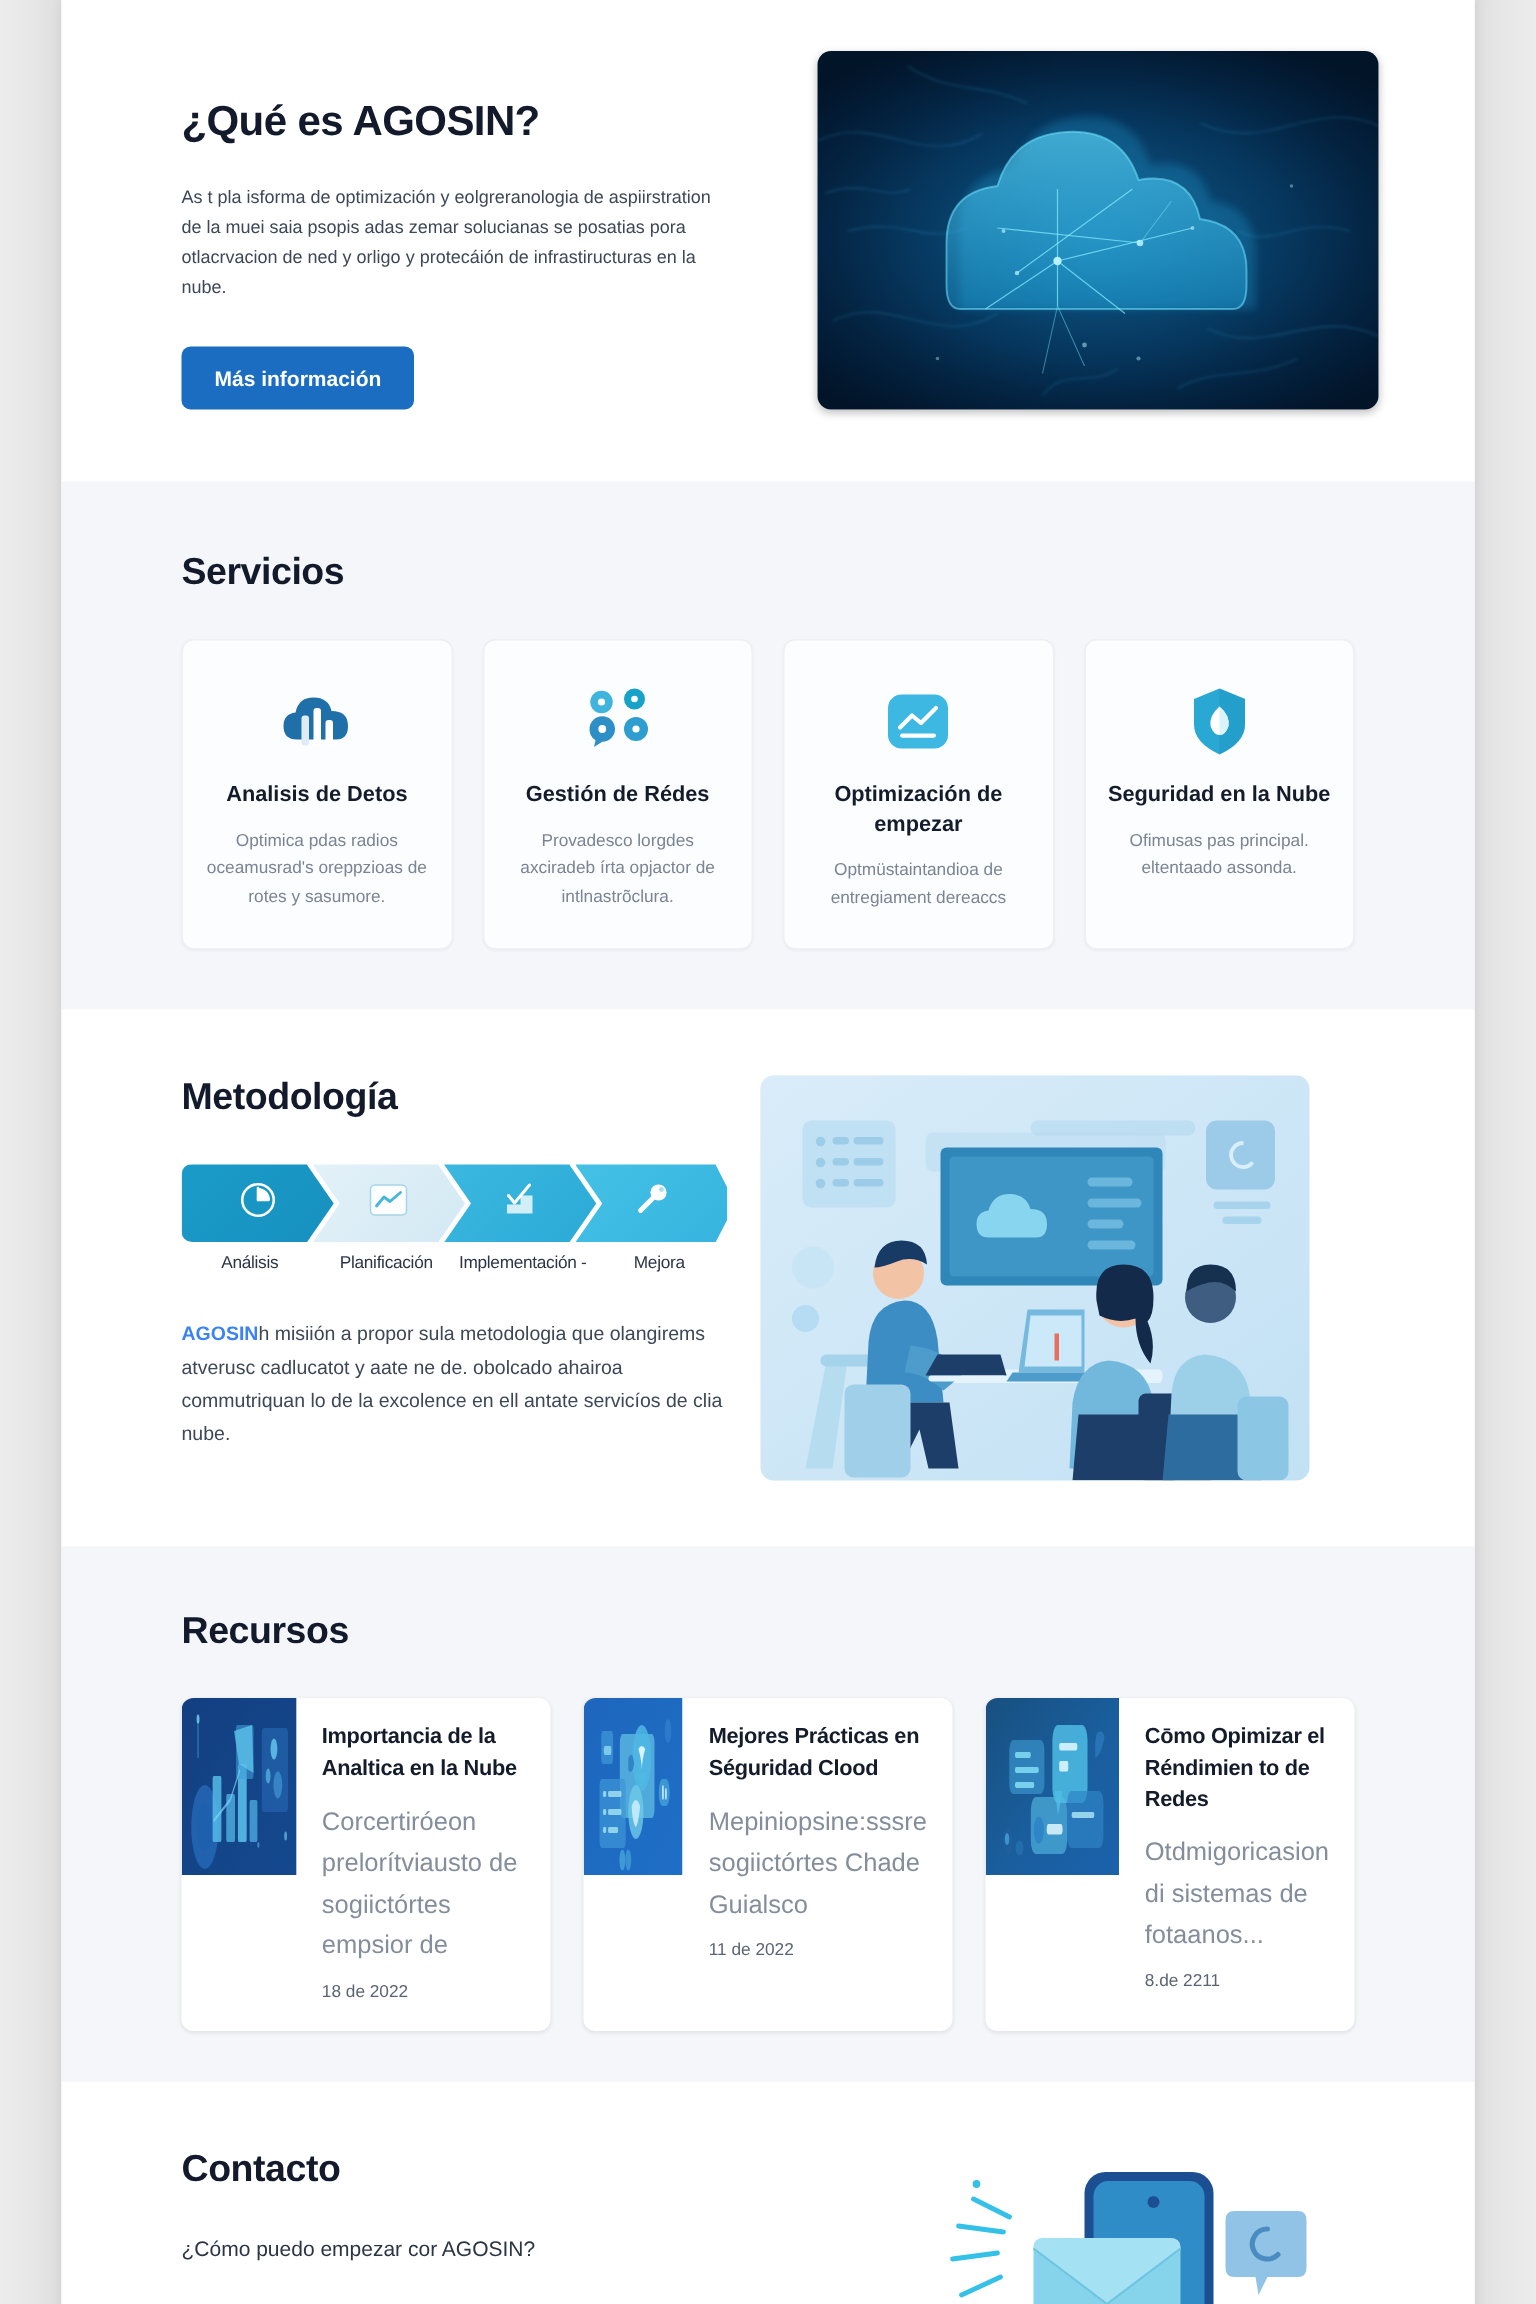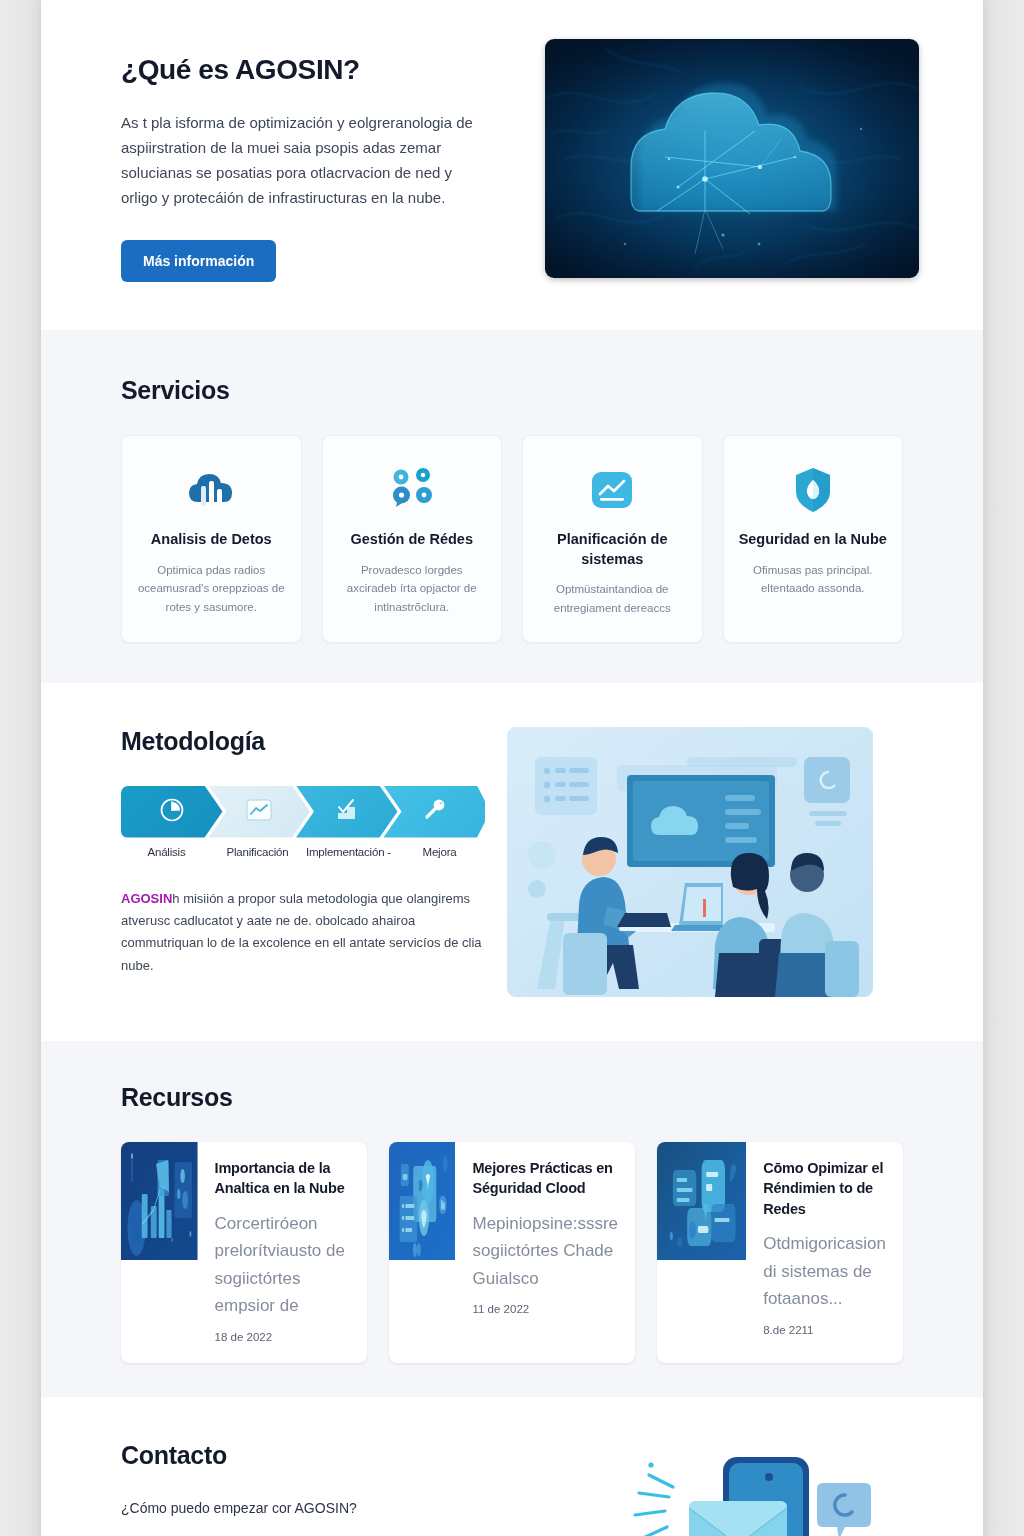--- a/index.html
+++ b/index.html
@@ -49,34 +49,34 @@
   .sec-servicios { background: #f4f6f9; padding: 46px 0 40px; }
   .sec-metodo    { background: #ffffff; padding: 44px 0 44px; }
   .sec-recursos  { background: #f4f6f9; padding: 42px 0 34px; }
   .sec-contacto  { background: #ffffff; padding: 40px 0 30px; }
 
   .inner { width: 100%; padding: 0 80px; }
 
   
   .hero-row {
     display: flex;
-    align-items: center;
+    align-items: flex-end;
     gap: 44px;
   }
   .hero-left { flex: 0 0 380px; padding-top: 20px; }
 
   h1.hero-title {
     font-size: 28px;
     font-weight: 700;
     color: #121a2b;
     letter-spacing: -0.4px;
     margin-bottom: 24px;
   }
   p.hero-body {
-    font-size: 15px;
+    font-size: 12px;
     line-height: 1.67;
     color: #3d4757;
     margin-bottom: 30px;
     max-width: 360px;
   }
   .btn-primary {
     display: inline-block;
     background: #1b6dc1;
     color: #ffffff;
     font-size: 14px;
@@ -191,21 +191,21 @@
     color: #2c3545;
     font-weight: 400;
     letter-spacing: -0.2px;
   }
 
   p.metodo-body {
     font-size: 13px;
     line-height: 1.72;
     color: #3d4757;
   }
-  p.metodo-body b { color: #a21caf; font-weight: 700; text-align: right; }
+  p.metodo-body b { color: #3b82f6; font-weight: 700; text-align: right; }
 
   .metodo-img {
     width: 366px;
     height: 270px;
     border-radius: 9px;
     overflow: hidden;
     background: #cfe7f6;
     position: relative;
   }
   .metodo-img svg { width: 100%; height: 100%; display: block; }
@@ -375,21 +375,21 @@
         </div>
 
         <div class="svc-card">
           <div class="svc-icon">
             <svg width="46" height="46" viewBox="0 0 46 46">
               <rect x="3" y="5" width="40" height="36" rx="9" fill="#3cb8e2"></rect>
               <path d="M11 27 L19 19 L25 24 L35 14" stroke="#ffffff" stroke-width="2.8" fill="none" stroke-linecap="round" stroke-linejoin="round"></path>
               <rect x="11" y="31" width="24" height="2.8" rx="1.4" fill="#ffffff"></rect>
             </svg>
           </div>
-          <div class="svc-title">Planificación de sistemas</div>
+          <div class="svc-title">Optimización de empezar</div>
           <div class="svc-desc">Optmüstaintandioa de entregiament dereaccs</div>
         </div>
 
         <div class="svc-card">
           <div class="svc-icon">
             <svg width="40" height="48" viewBox="0 0 40 48">
               <path d="M20 2 L37 9 V26 Q37 38 20 46 Q3 38 3 26 V9 Z" fill="#2aa8d4"></path>
               <path d="M20 2 L37 9 V26 Q37 38 20 46 Z" fill="#1d95c3" opacity="0.45"></path>
               <path d="M20 14 Q27 20 26 27 Q24 33 20 33 Q16 33 14 27 Q13 20 20 14 Z" fill="#ffffff"></path>
               <path d="M20 14 Q27 20 26 27 Q24 33 20 33 Z" fill="#d9f3fb"></path>

